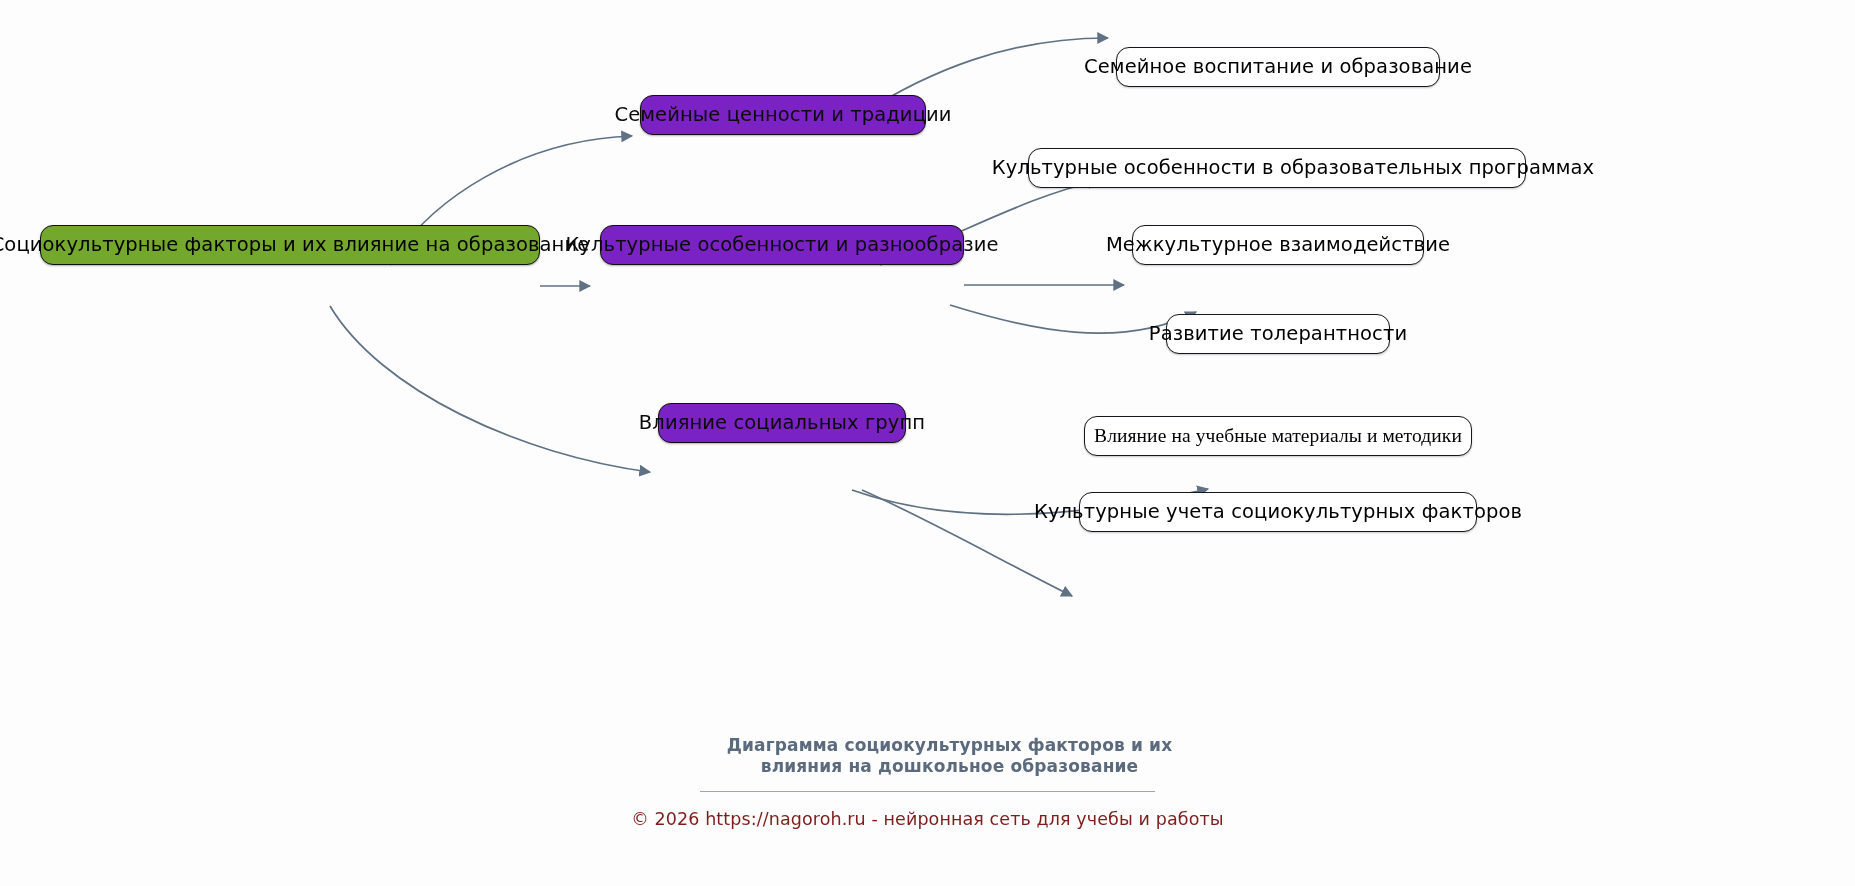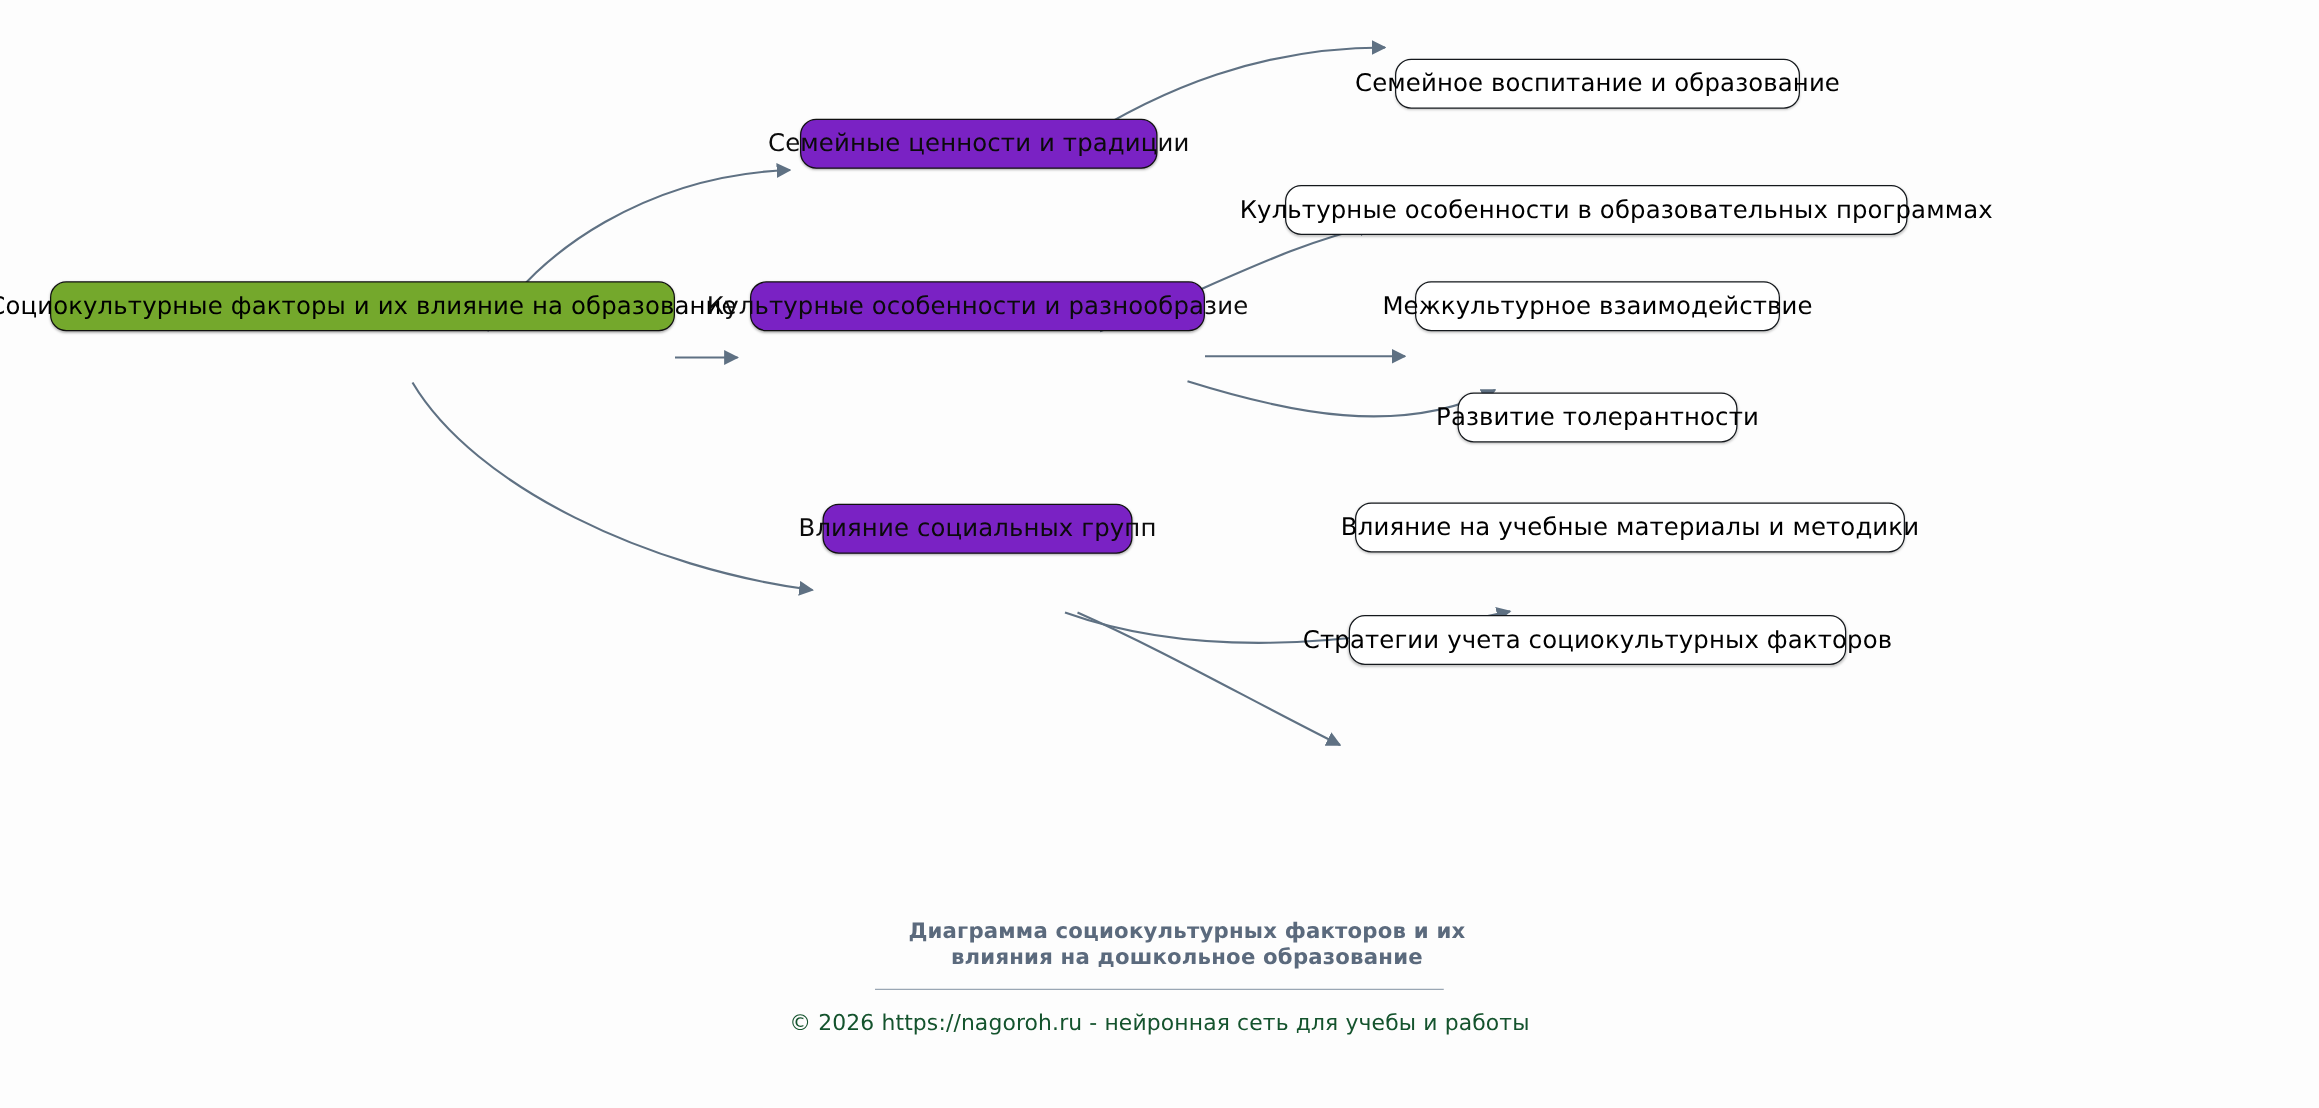--- a/index.html
+++ b/index.html
@@ -77,21 +77,21 @@
   }
   #footer-rule {
     width: 455px;
     height: 0;
     margin: 13px auto 0 auto;
     border-top: 1.4px solid #9aa7b4;
   }
   #copyright {
     margin-top: 17px;
     font-size: 17.5px;
-    color: #14532d;
+    color: #7f1d1d;
     letter-spacing: 0.1px;
   }
 </style>
 </head>
 <body>
 
 <div id="canvas">
 
   <svg id="edge-layer" viewBox="0 0 1855 886" xmlns="http://www.w3.org/2000/svg">
     <defs>
@@ -137,26 +137,26 @@
   </div>
 
   <div class="node node-leaf" style="left:1132px; top:225px; width:292px; height:40px;">
     <span>Межкультурное взаимодействие</span>
   </div>
 
   <div class="node node-leaf" style="left:1166px; top:314px; width:224px; height:40px;">
     <span>Развитие толерантности</span>
   </div>
 
-  <div class="node node-leaf" style="left:1084px; top:402px; width:440px; height:40px;">
+  <div class="node node-leaf" style="left:1084px; top:416px; width:388px; height:40px;font-family:Liberation Serif, serif;">
     <span>Влияние на учебные материалы и методики</span>
   </div>
 
   <div class="node node-leaf" style="left:1079px; top:492px; width:398px; height:40px;">
-    <span>Стратегии учета социокультурных факторов</span>
+    <span>Культурные учета социокультурных факторов</span>
   </div>
 
   <div id="footer">
     <div id="diagram-title">Диаграмма социокультурных факторов и их
 влияния на дошкольное образование</div>
     <div id="footer-rule"></div>
     <div id="copyright">© 2026 https://nagoroh.ru - нейронная сеть для учебы и работы</div>
   </div>
 
 </div>

